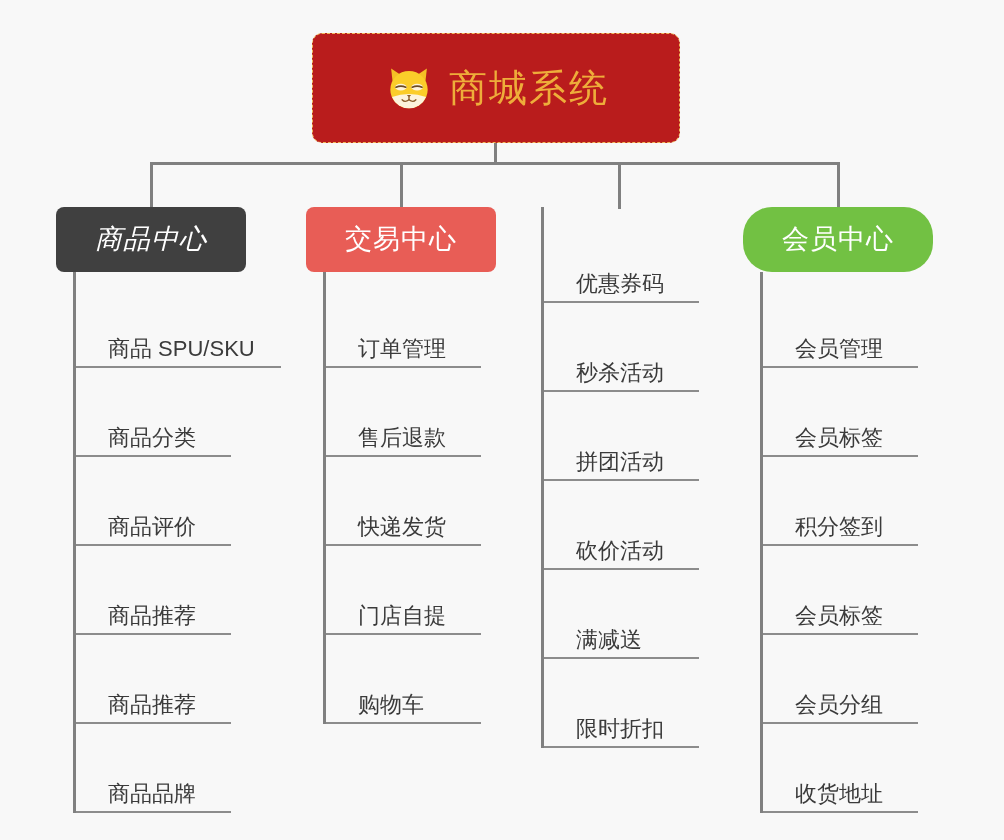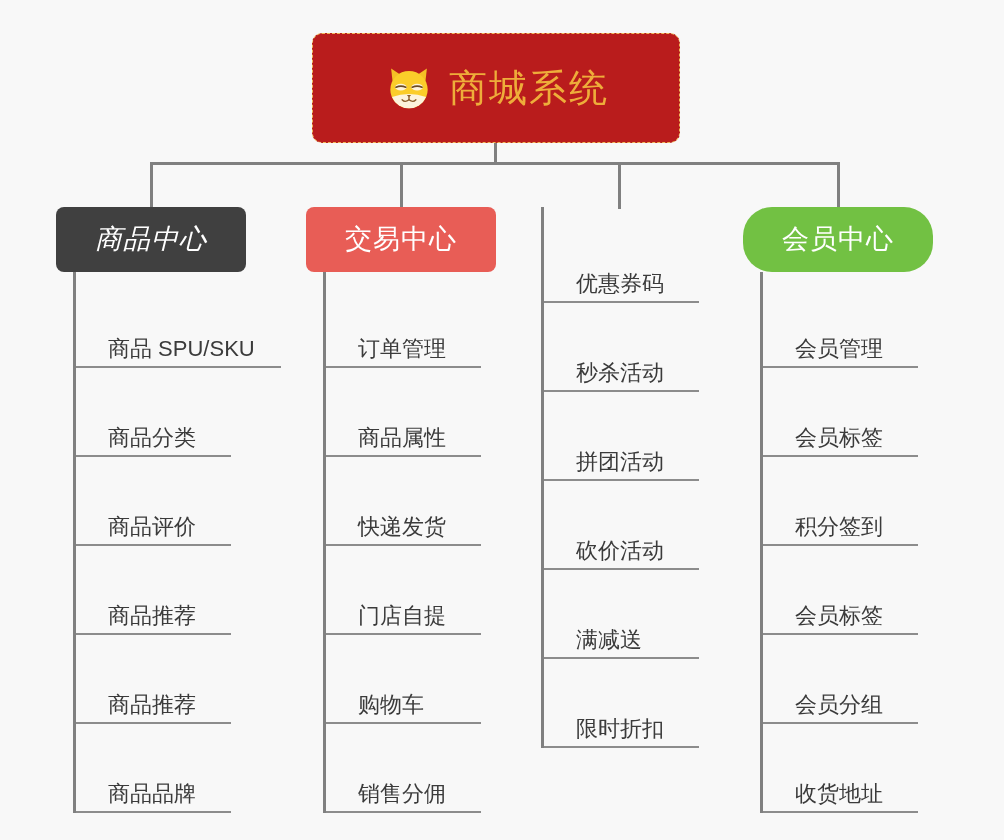--- a/index.html
+++ b/index.html
@@ -185,33 +185,30 @@
 
   <div class="column col1">
     <div class="cat-box" style="background: rgb(232, 93, 86);">
       <span>交易中心</span>
     </div>
     <div class="leaf-list">
       <div class="leaf-item">
           <span class="leaf-label">订单管理</span>
         </div>
       <div class="leaf-item">
-          <span class="leaf-label">商品属性</span>
+          <span class="leaf-label">售后退款</span>
         </div>
       <div class="leaf-item">
           <span class="leaf-label">快递发货</span>
         </div>
       <div class="leaf-item">
           <span class="leaf-label">门店自提</span>
         </div>
       <div class="leaf-item">
           <span class="leaf-label">购物车</span>
-        </div>
-      <div class="leaf-item">
-          <span class="leaf-label">销售分佣</span>
         </div>
     </div>
   </div>
 
   <div class="column col2">
     <div class="leaf-list">
       <div class="leaf-item">
           <span class="leaf-label">优惠券码</span>
         </div>
       <div class="leaf-item">

